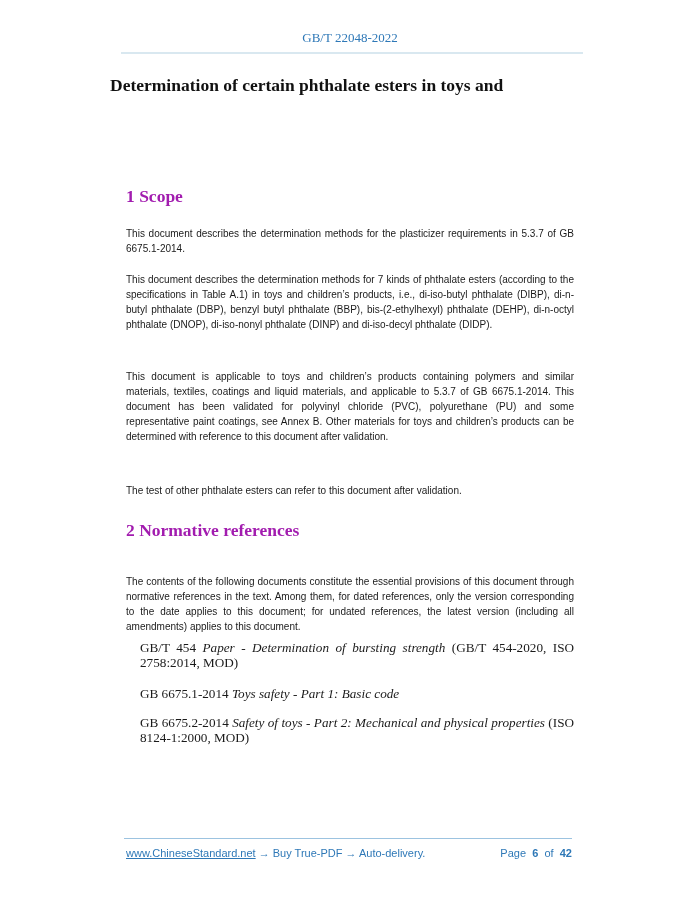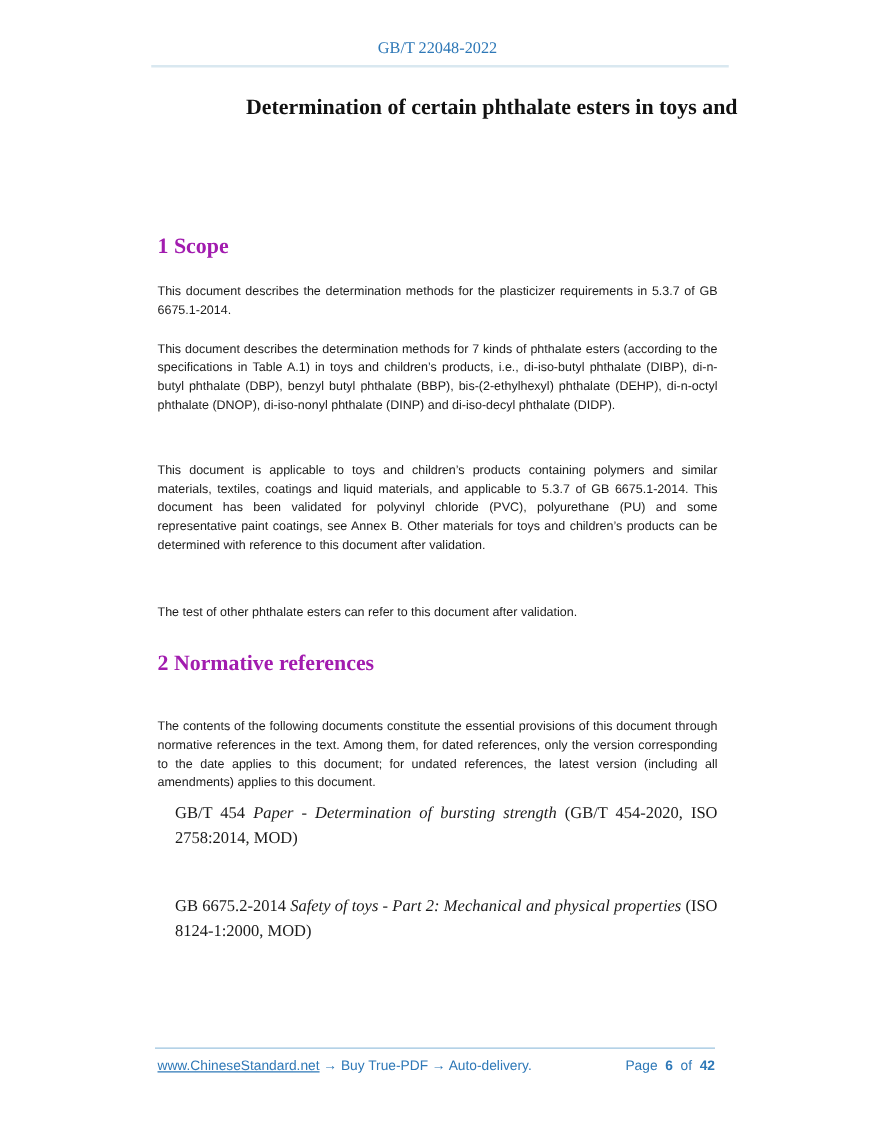--- a/index.html
+++ b/index.html
@@ -4,37 +4,37 @@
 <style>
   html, body { margin: 0; padding: 0; background: #ffffff; }
   body { width: 700px; height: 906px; position: relative; overflow: hidden; }
   .page { position: absolute; left: 0; top: 0; width: 620px; height: 906px; background: #fff; }
   .hdr-title {
     position: absolute; left: 0; width: 700px; top: 30px; text-align: center;
     font-family: "Liberation Serif", serif; font-size: 13px; color: #2e78b7;
   }
   .hdr-rule { position: absolute; left: 121px; width: 462px; top: 52px; height: 2px; background: #d9e8f0; }
   .doc-title {
-    position: absolute; left: 110px; width: 480px; text-align: right;
+    position: absolute; left: 110px; width: 480px; text-align: left;
     font-family: "Liberation Serif", serif; font-weight: bold; font-size: 17.5px; color: #111;
   }
   .t1 { top: 75px; }
   .t2 { top: 110px; }
   .sec {
     position: absolute; left: 126px;
     font-family: "Liberation Serif", serif; font-weight: bold; font-size: 17.5px; color: #a21caf;
   }
   .para {
     position: absolute; left: 126px; width: 448px;
     font-family: Liberation Sans, sans-serif; font-size: 10px; line-height: 15px; color: #1a1a1a;
     text-align: justify; text-align-last: left;
   }
   .ref {
     position: absolute; left: 140px; width: 434px;
-    font-family: "Liberation Serif", serif; font-size: 13.2px; line-height: 20px; color: #1a1a1a;
+    font-family: "Liberation Serif", serif; font-size: 13.2px; line-height: 15px; color: #1a1a1a;
     text-align: justify; text-align-last: left;
   }
   .ref i { font-style: italic; }
   .ftr-rule { position: absolute; left: 124px; width: 448px; top: 838px; height: 1px; background: #9cc3e0; }
   .ftr {
     position: absolute; top: 847px; left: 126px; width: 446px;
     font-family: "Liberation Sans", sans-serif; font-size: 11px; color: #2e78b7;
   }
   .ftr a { color: #2e78b7; text-decoration: underline; }
   .ftr .right { position: absolute; right: 0; top: 0; }
@@ -59,20 +59,24 @@
 
   <div class="sec" style="top:520px;">2 Normative references</div>
 
   <div class="para" style="top:563px;margin-top:11px;">The contents of the following documents constitute the essential provisions of this document through normative references in the text. Among them, for dated references, only the version corresponding to the date applies to this document; for undated references, the latest version (including all amendments) applies to this document.</div>
 
   <div class="ref" style="top:640px;">
     <span>GB/T 454</span>
     <i>Paper - Determination of bursting strength</i>
     <span>(GB/T 454-2020, ISO 2758:2014, MOD)</span>
   </div>
+  <div class="ref" style="top:686px;">
+    <span>GB 6675.1-2014</span>
+    <i>Toys safety - Part 1: Basic code</i>
+  </div>
   <div class="ref" style="top:715px;">
     <span>GB 6675.2-2014</span>
     <i>Safety of toys - Part 2: Mechanical and physical properties</i>
     <span>(ISO 8124-1:2000, MOD)</span>
   </div>
 
   <div class="ftr-rule"></div>
   <div class="ftr">
     <a>www.ChineseStandard.net</a><span> → Buy True-PDF → Auto-delivery.</span>
     <span class="right">

